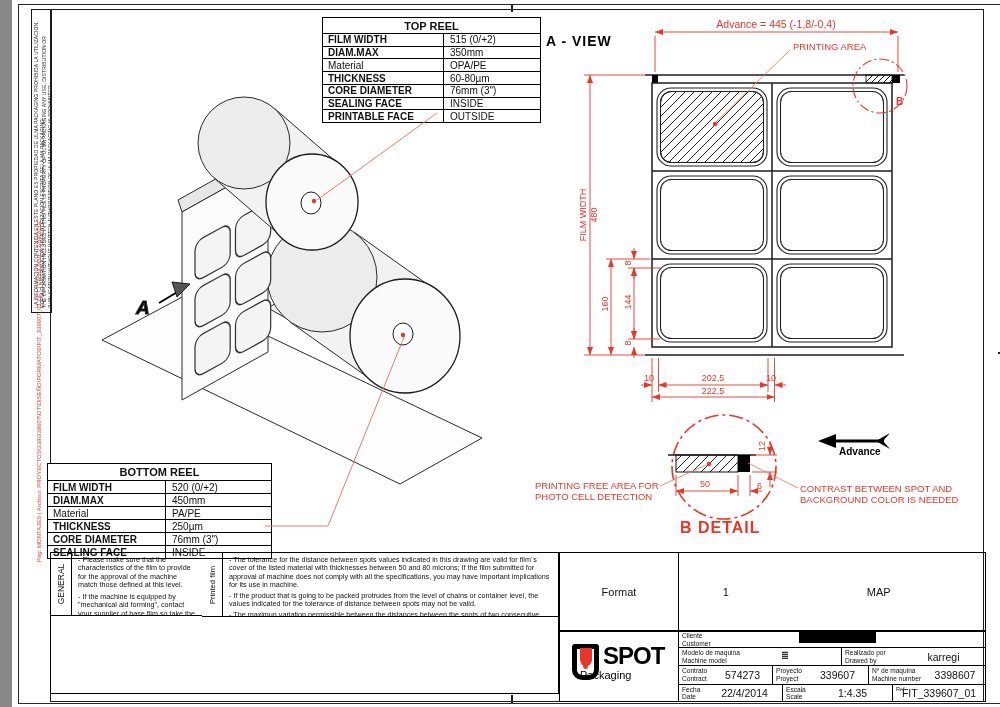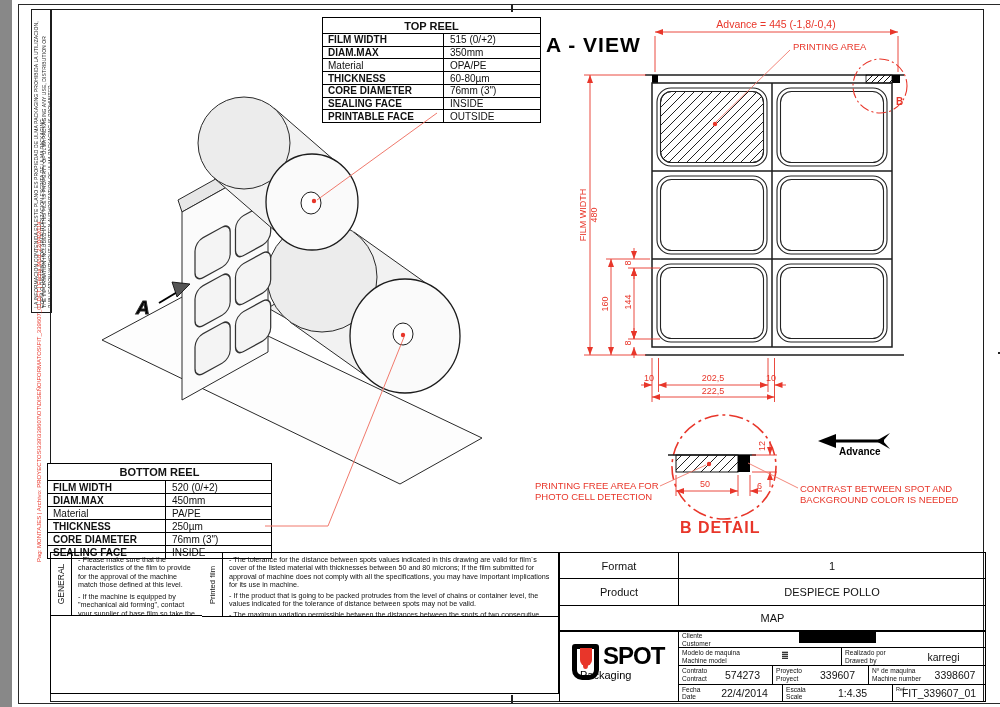--- a/index.html
+++ b/index.html
@@ -28,21 +28,21 @@
   
   .notes{border:1.6px solid #000;display:flex;flex-direction:row;}
   .nrow{display:flex;border-bottom:1px solid #000;}
   .ncol1{width:20px;border-right:1px solid #000;position:relative;}
   .nvlab{position:absolute;left:50%;top:50%;transform:translate(-50%,-50%) rotate(-90deg);
          font-size:8.5px;white-space:nowrap;}
   .ntxt{flex:1;padding:3px 4px 2px 6px;display:flex;flex-direction:column;gap:3px;overflow:hidden;}
   .nitem{font-size:7.2px;line-height:1.18;color:#111;}
   .nimp{font-size:7.6px;padding:2px 4px 2px 38px;display:flex;align-items:center;}
   
-  .itable{border:1.6px solid #000;display:flex;flex-direction:column;}
+  .itable{border:1.6px solid #000;display:flex;flex-direction:row;text-align:right;}
   .irow{flex:1;display:flex;border-bottom:1px solid #000;}
   .irow:last-child{border-bottom:none;}
   .ilab{width:118px;border-right:1px solid #000;display:flex;align-items:center;
         justify-content:center;font-size:11px;}
   .ival{flex:1;display:flex;align-items:center;justify-content:center;font-size:11px;}
   
   .tblock{border:1.6px solid #000;display:flex;}
   .logo-cell{width:118px;border-right:1px solid #000;position:relative;}
   .tb-right{flex:1;display:flex;flex-direction:column;}
   .tb-row{display:flex;border-bottom:1px solid #000;}
@@ -59,21 +59,21 @@
   .ulma-ico{position:absolute;left:12px;top:13px;width:27px;height:36px;
             border:5px solid #000;border-radius:3px 3px 10px 10px;box-sizing:border-box;background:#fff;}
   .ulma-drop{position:absolute;left:3px;top:-1px;width:12px;height:18px;background:#e8362a;
              border-radius:0 0 10px 10px;}
   .ulma-drop:after{content:"";position:absolute;left:3px;top:14px;width:5px;height:7px;
              background:#e8362a;border-radius:50%;}
   .ulma-word{position:absolute;left:43px;top:11px;font-size:24px;font-weight:bold;
              letter-spacing:-1px;color:#000;}
   .ulma-sub{position:absolute;left:20px;top:38px;font-size:11px;color:#000;}
   
-  .aview-title{font-size:21px;font-weight:bold;letter-spacing:1px;color:#000;text-align:center;}
+  .aview-title{font-size:14px;font-weight:bold;letter-spacing:1px;color:#000;text-align:center;}
   
   text{font-family:"Liberation Sans",sans-serif;}
   .dimt{fill:#e8362a;font-size:9px;}
   .dimt-b{fill:#e8362a;font-size:10.5px;}
   .redlab{fill:#e8362a;font-size:9.5px;}
   .bdet-title{fill:#e8362a;font-size:16px;font-weight:bold;letter-spacing:1px;}
   .blab{fill:#e8362a;font-size:10px;font-weight:bold;}
   .advlab{fill:#000;font-size:10px;font-weight:bold;}
   .alab{fill:#000;font-size:19px;font-weight:bold;font-style:italic;}
 </style>
@@ -358,24 +358,20 @@
       </div>
     </div>
   </div>
 
   <div class="abs itable" style="left:547px;top:552px;width:425px;height:78px;">
     <div class="irow">
       <div class="ilab">Format</div>
       <div class="ival">1</div>
     </div>
     <div class="irow">
-      <div class="ilab">Product</div>
-      <div class="ival">DESPIECE POLLO</div>
-    </div>
-    <div class="irow">
       <div class="ival">MAP</div>
     </div>
   </div>
 
   <div class="abs tblock" style="left:547px;top:630px;width:425px;height:70px;">
     <div class="logo-cell">
       <div class="ulma-ico">
         <div class="ulma-drop"></div>
       </div>
       <div class="ulma-word">SPOT</div>

